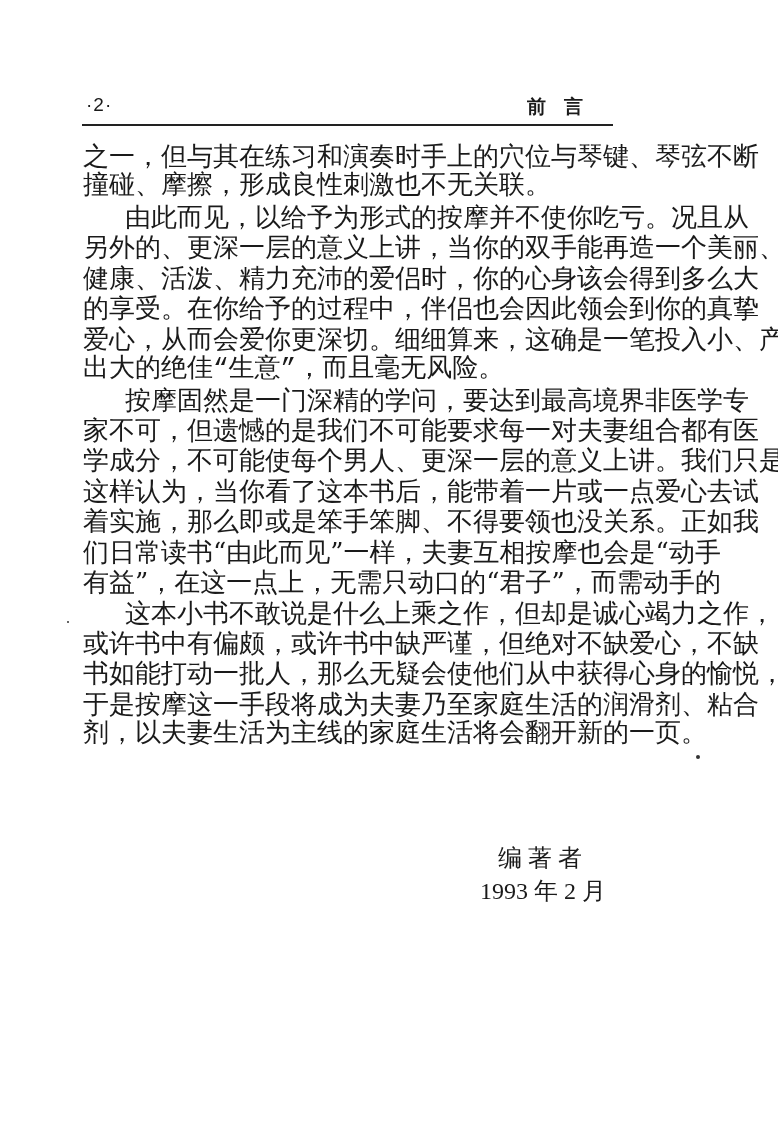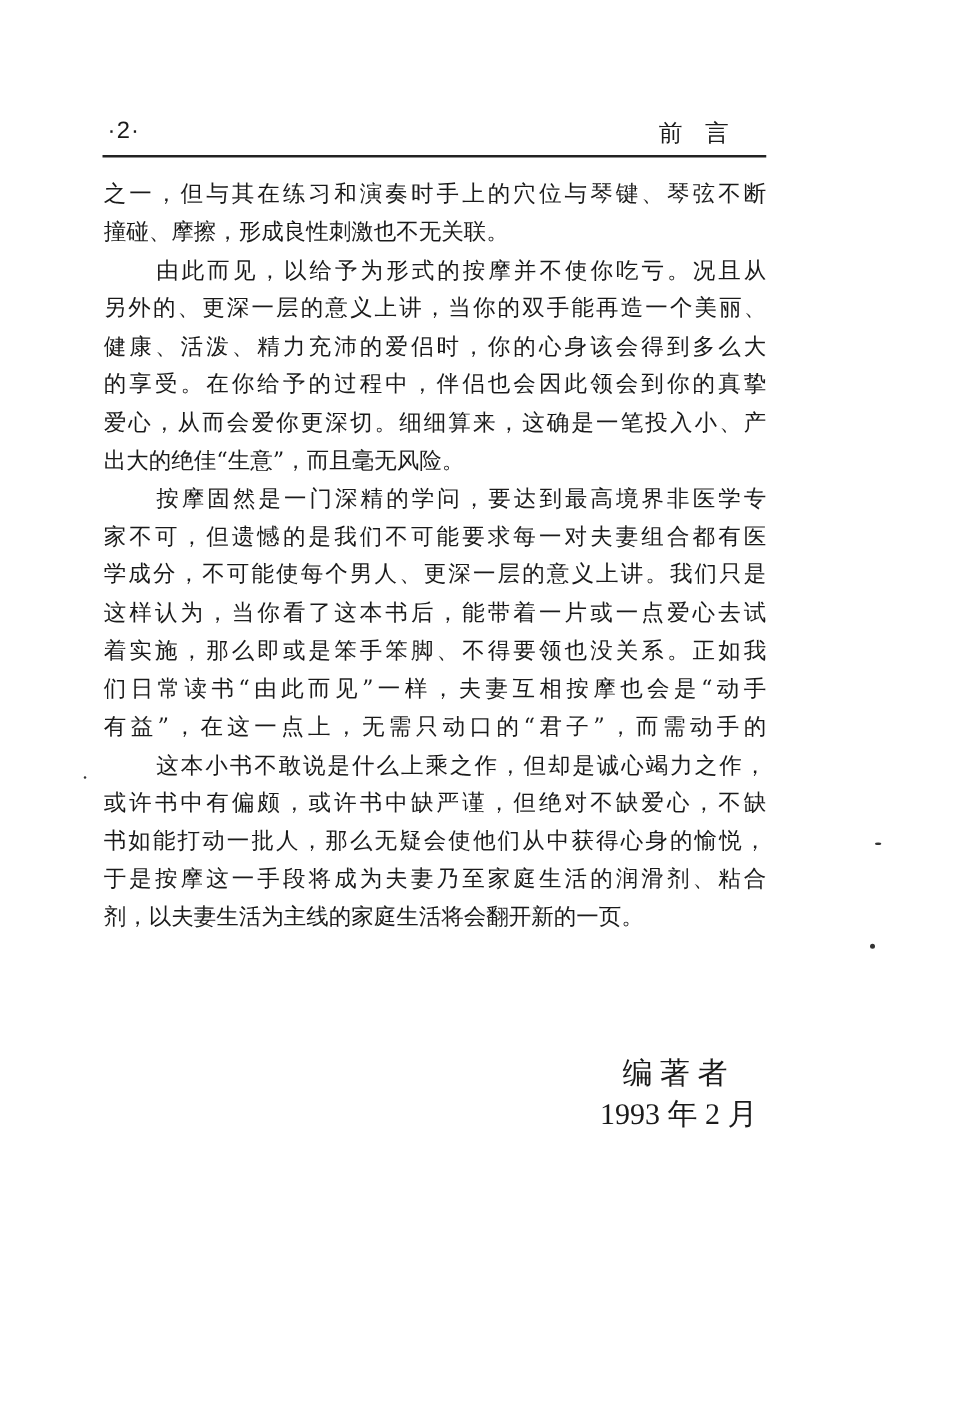--- a/index.html
+++ b/index.html
@@ -1,27 +1,27 @@
 <!DOCTYPE html>
 <html><head>
 <meta charset="utf-8">
 <style>
   html, body { margin: 0; padding: 0; background: #ffffff; }
   body { width: 778px; height: 1122px; position: relative; overflow: hidden;
          font-family: "DejaVu Serif", "Liberation Serif", serif; color: #1a1a1a; }
   .header { position: absolute; left: 82px; top: 92px; width: 531px; height: 30px; }
   .page-num { position: absolute; left: 4px; top: 2px; font-size: 19px;
               font-family: "Liberation Sans", "DejaVu Sans", sans-serif; letter-spacing: 1px; }
-  .running-title { position: absolute; right: 12px; top: 2px; font-size: 19px; font-weight: normal; letter-spacing: 18px; }
+  .running-title { position: absolute; right: 12px; top: 2px; font-size: 19px; font-weight: bold; letter-spacing: 18px; }
   .rule { position: absolute; left: 82px; top: 124px; width: 531px; height: 0;
           border-top: 2px solid #222; }
   .body-text { position: absolute; left: 83px; top: 141px; width: 530px; }
-  .line { height: 30.45px; line-height: 30.45px; font-size: 18px; white-space: nowrap;
+  .line { height: 30.45px; line-height: 30.45px; font-size: 26px; white-space: nowrap;
           text-align: justify; text-align-last: justify; }
-  .line.last { text-align-last: left; }
+  .line.last { text-align-last: left; font-family: Liberation Mono, monospace; }
   .line.indent { padding-left: 42px; }
   .sign { position: absolute; font-size: 24px; white-space: nowrap; }
   .sign.author { left: 498px; top: 842px; letter-spacing: 6px; }
   .sign.date { left: 480px; top: 875px; font-family: "Liberation Serif", serif; }
   .speck { position: absolute; background: #333; border-radius: 50%; }
 </style>
 </head>
 <body>
 
 <div class="header">

